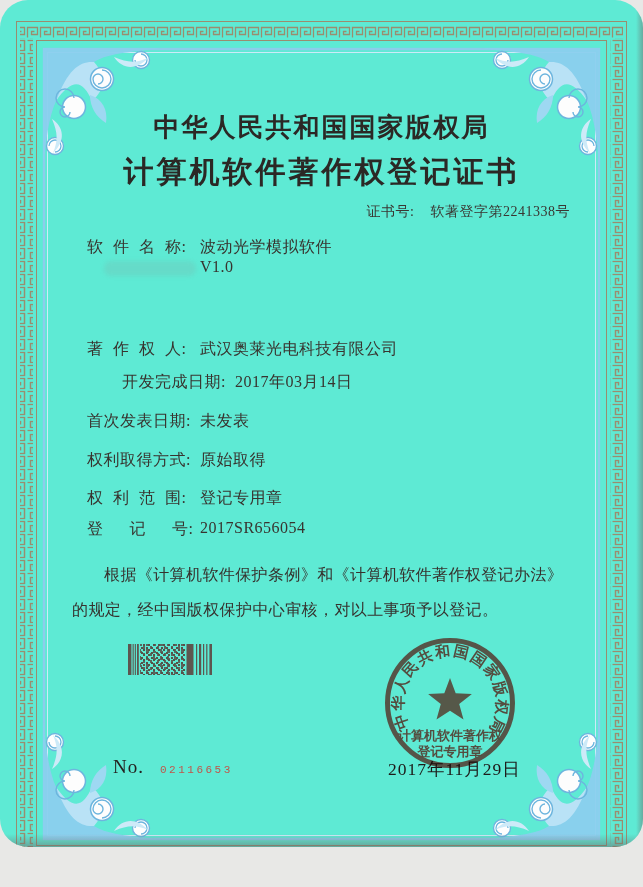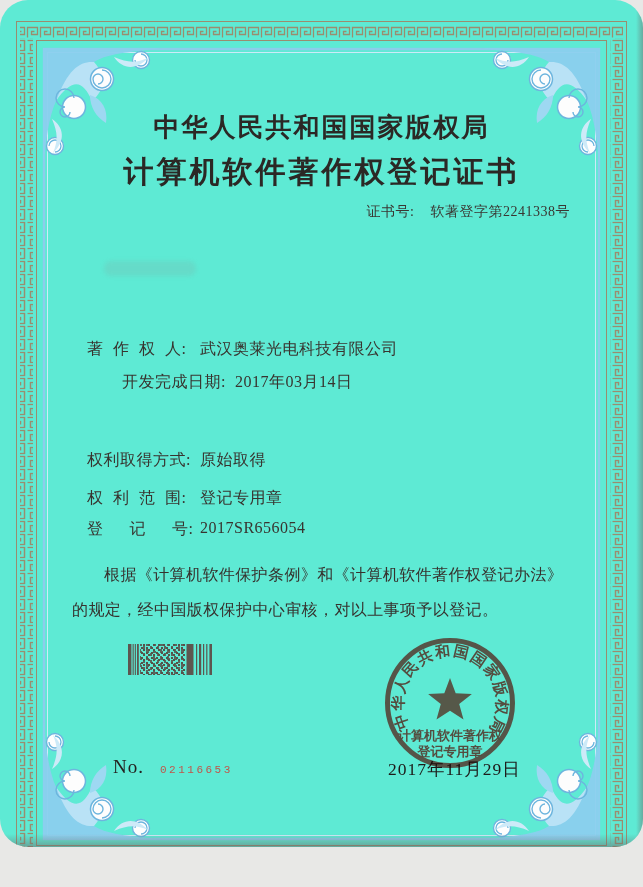--- a/index.html
+++ b/index.html
@@ -131,29 +131,35 @@
 
     <div class="cert-title">计算机软件著作权登记证书</div>
 
     <div class="cert-no">
       <span class="lbl">证书号:</span>
       <span class="val">软著登字第2241338号</span>
     </div>
 
     <div class="smudge"></div>
 
+    <div class="field f0">
+      <span class="lbl">软 件 名 称:</span><span class="val"><span>波动光学模拟软件</span><span class="val2">V1.0</span></span>
+    </div>
 
     <div class="field f1">
       <span class="lbl">著 作 权 人:</span><span class="val">武汉奥莱光电科技有限公司</span>
     </div>
 
     <div class="field f2">
       <span class="lbl">开发完成日期:</span><span class="val">2017年03月14日</span>
     </div>
 
+    <div class="field f3">
+      <span class="lbl">首次发表日期:</span><span class="val">未发表</span>
+    </div>
 
     <div class="field f4">
       <span class="lbl">权利取得方式:</span><span class="val">原始取得</span>
     </div>
 
     <div class="field f5">
       <span class="lbl">权 利 范 围:</span><span class="val">登记专用章</span>
     </div>
 
     <div class="field f6">

